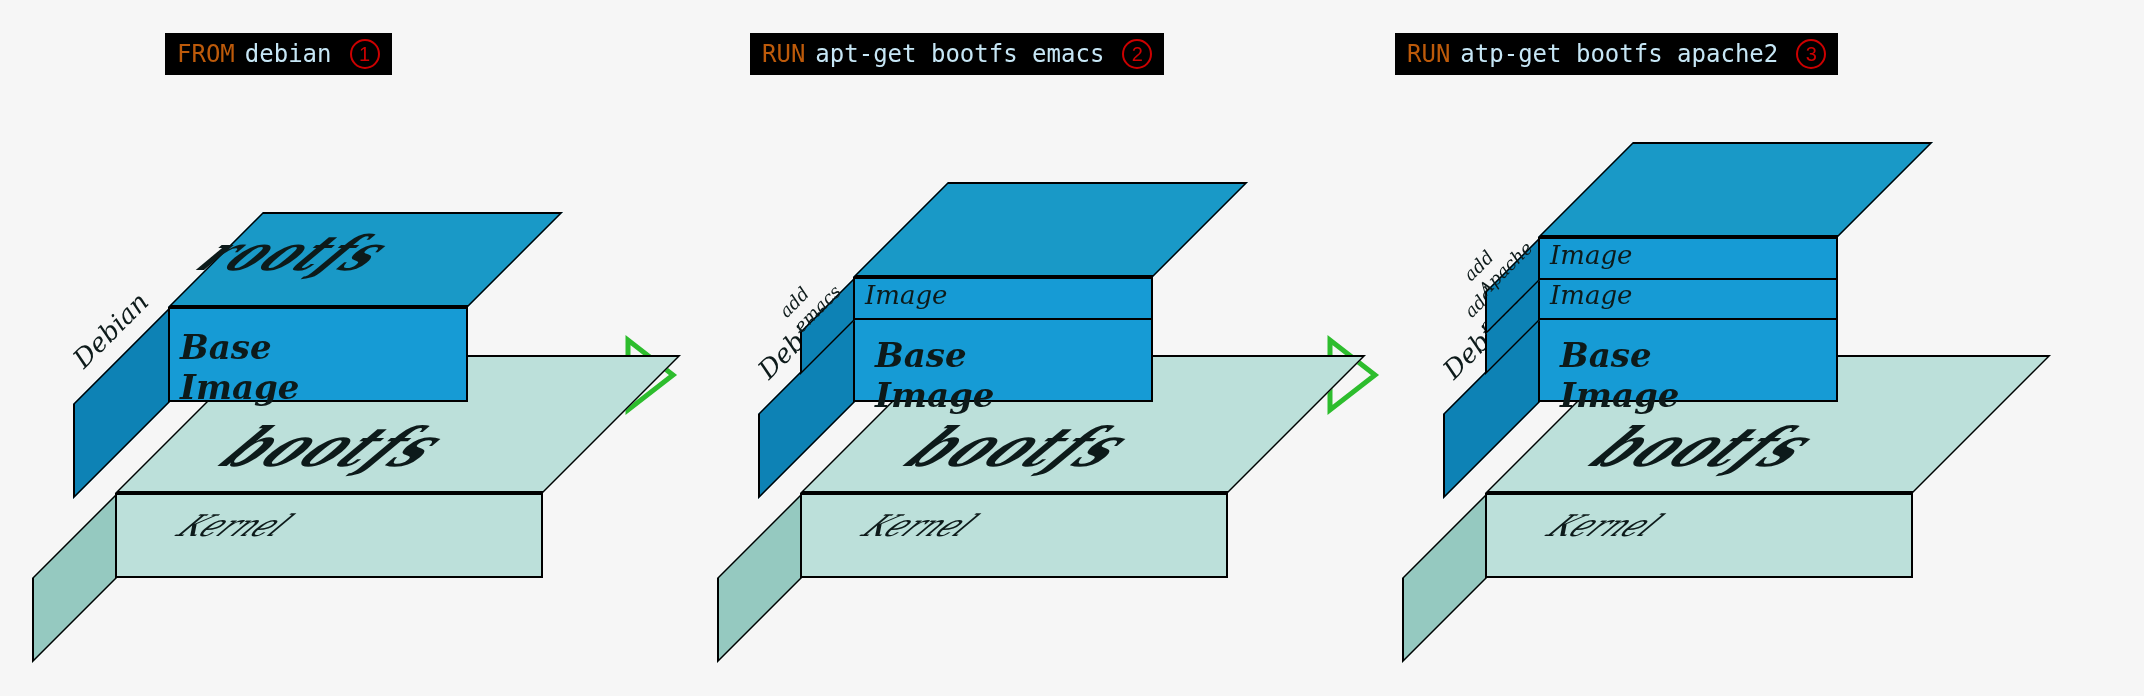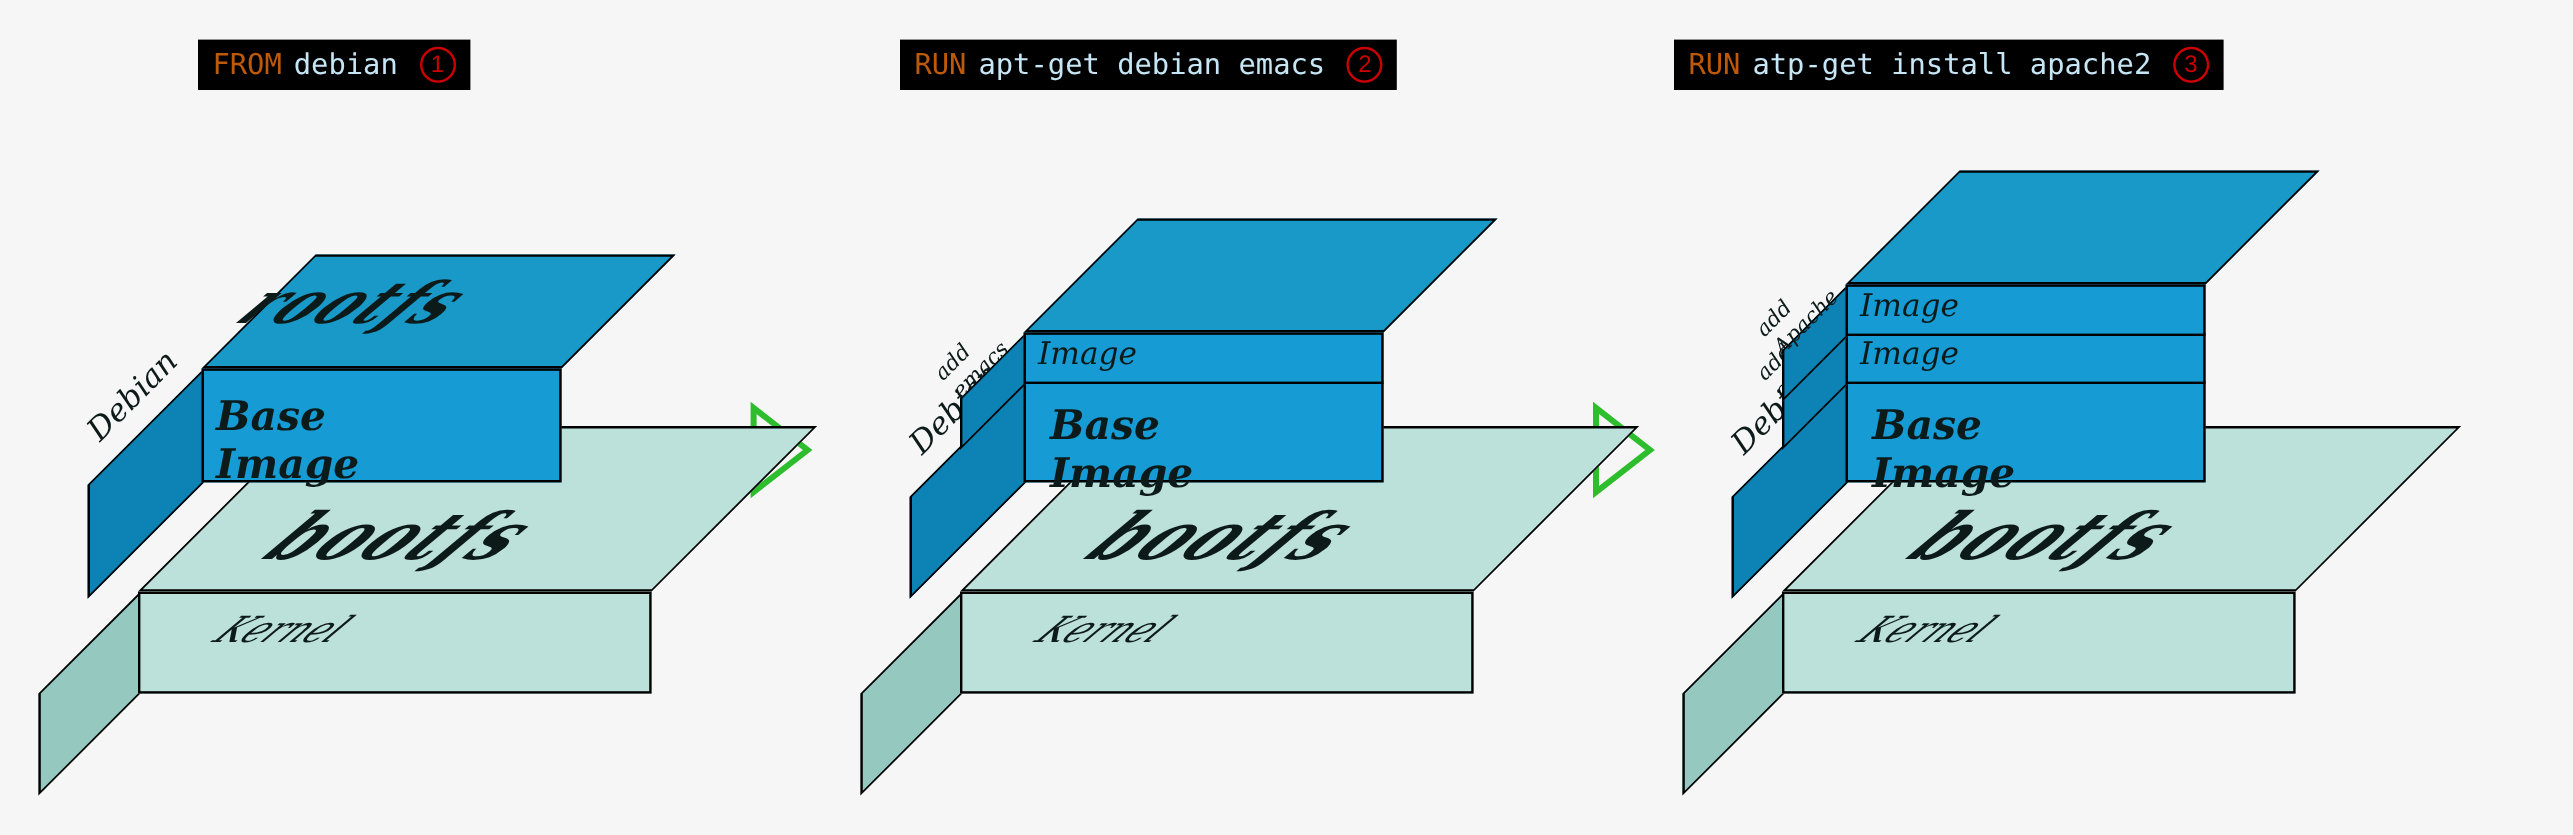--- a/index.html
+++ b/index.html
@@ -30,26 +30,26 @@
 </head>
 <body>
 
 <div class="cmd" style="left:165px;top:33px">
   <span class="kw">FROM</span>
   <span>debian</span>
   <span class="circ">1</span>
 </div>
 <div class="cmd" style="left:750px;top:33px">
   <span class="kw">RUN</span>
-  <span>apt-get debian emacs</span>
+  <span>apt-get bootfs emacs</span>
   <span class="circ">2</span>
 </div>
 <div class="cmd" style="left:1395px;top:33px">
   <span class="kw">RUN</span>
-  <span>atp-get install apache2</span>
+  <span>atp-get bootfs apache2</span>
   <span class="circ">3</span>
 </div>
 
 <svg class="arrow" style="left:568px;top:330px" width="110" height="90">
   <path d="M5 30 L60 30 L60 10 L105 45 L60 80 L60 60 L5 60 Z" fill="none" stroke="#2dbd2d" stroke-width="5" stroke-linejoin="miter"></path>
 </svg>
 <svg class="arrow" style="left:1270px;top:330px" width="110" height="90">
   <path d="M5 30 L60 30 L60 10 L105 45 L60 80 L60 60 L5 60 Z" fill="none" stroke="#2dbd2d" stroke-width="5" stroke-linejoin="miter"></path>
 </svg>
 

